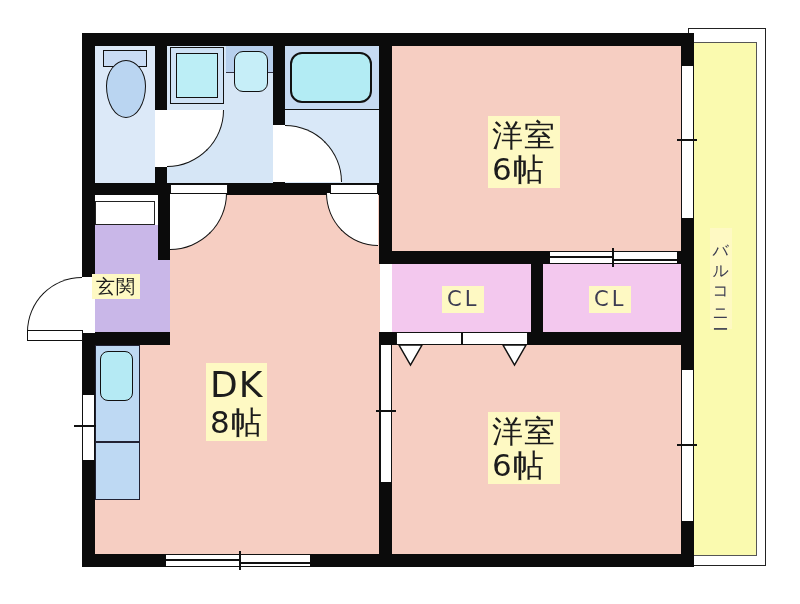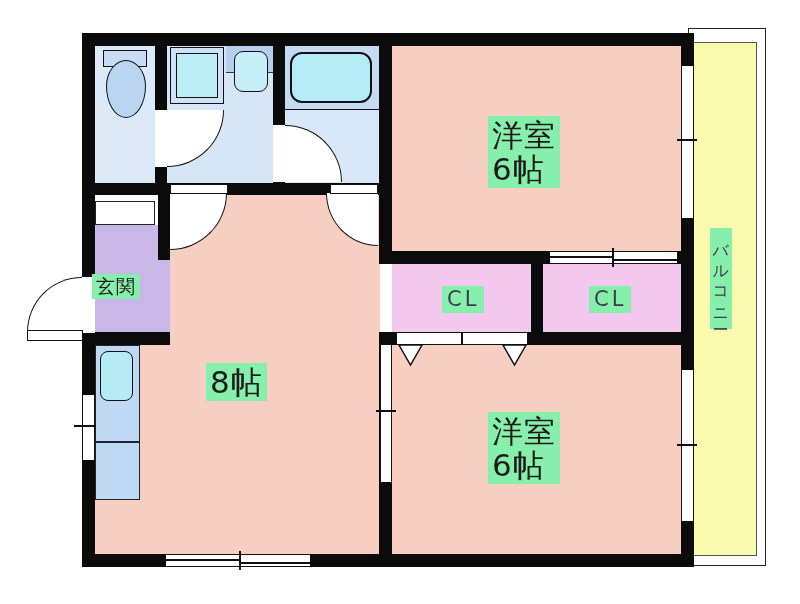--- a/index.html
+++ b/index.html
@@ -6,21 +6,21 @@
   .plan{position:relative;width:800px;height:604px;background:#fff;
         font-family:"DejaVu Sans",sans-serif;overflow:hidden;}
   .abs{position:absolute;box-sizing:border-box;}
   
   .wall{background:#0b0b0b;z-index:30;}
   .fill{z-index:10;}
   .fixture{z-index:20;}
   .opening{z-index:40;background:#fff;}
   .disc{z-index:50;background:#fff;}
   .leaf{z-index:55;background:#fff;border:1px solid #111;}
-  .lbl{z-index:70;background:#86efac;color:#1c1c1c;line-height:1.1;}
+  .lbl{z-index:70;background:#fef9c3;color:#1c1c1c;line-height:1.1;}
   .tick{background:#111;z-index:45;}
   .sym{background:#111;z-index:45;}
   .room-label{padding:2px 4px;font-size:31px;letter-spacing:1px;}
   .room-label .nm,.room-label .sz{display:block;white-space:nowrap;}
   .cl-label{font-size:21px;letter-spacing:3px;color:#3d3d52;padding:2px 5px;}
   .genkan-label{font-size:19px;letter-spacing:1px;padding:2px 4px;}
   .balcony-label{font-size:16px;color:#3d3d52;writing-mode:vertical-rl;
                  text-orientation:upright;letter-spacing:4px;padding:4px 2px;}
   svg{display:block;}
 </style>
@@ -118,20 +118,21 @@
 
   <div class="abs lbl room-label" style="left:488px;top:116px;">
     <span class="nm">洋室</span>
     <span class="sz">6帖</span>
   </div>
   <div class="abs lbl room-label" style="left:488px;top:412px;">
     <span class="nm">洋室</span>
     <span class="sz">6帖</span>
   </div>
   <div class="abs lbl room-label" style="left:206px;top:363px;">
+    <span class="nm" style="font-size:36px;">DK</span>
     <span class="sz">8帖</span>
   </div>
   <div class="abs lbl cl-label" style="left:442px;top:286px;">CL</div>
   <div class="abs lbl cl-label" style="left:589px;top:286px;">CL</div>
   <div class="abs lbl genkan-label" style="left:92px;top:274px;">玄関</div>
   <div class="abs lbl balcony-label" style="left:710px;top:228px;">バルコニー</div>
 
 </div>
 
 </body></html>

